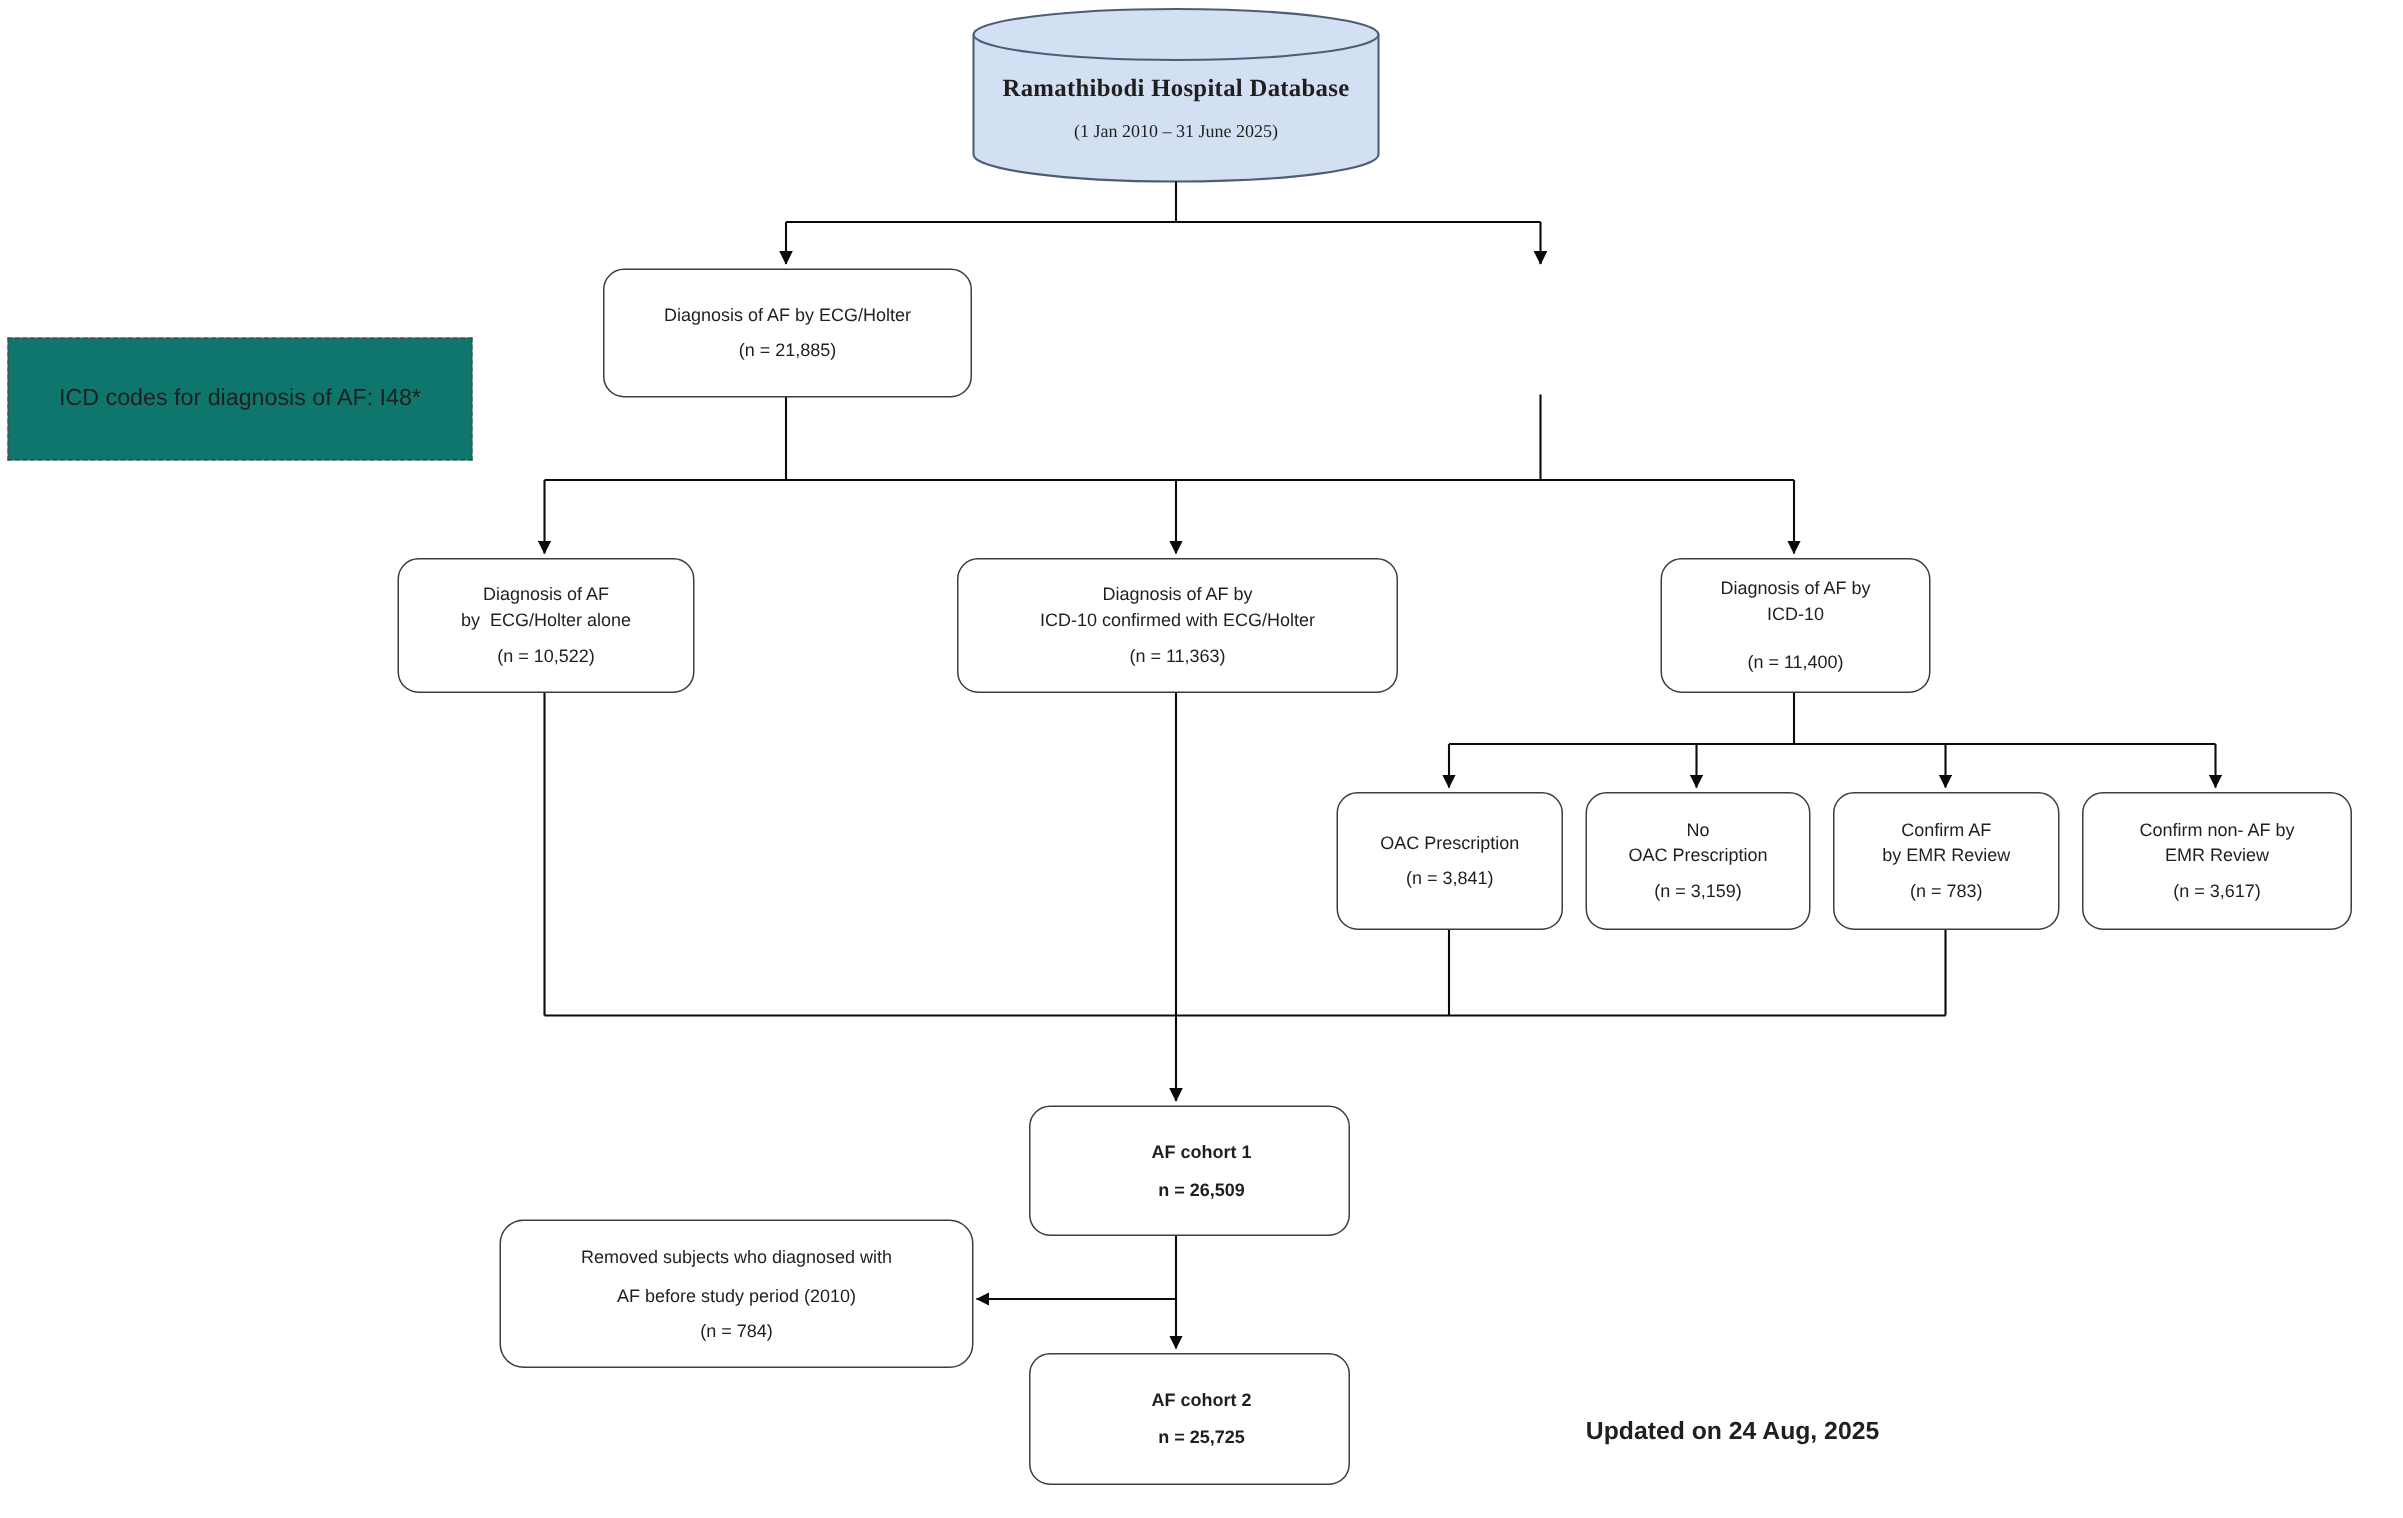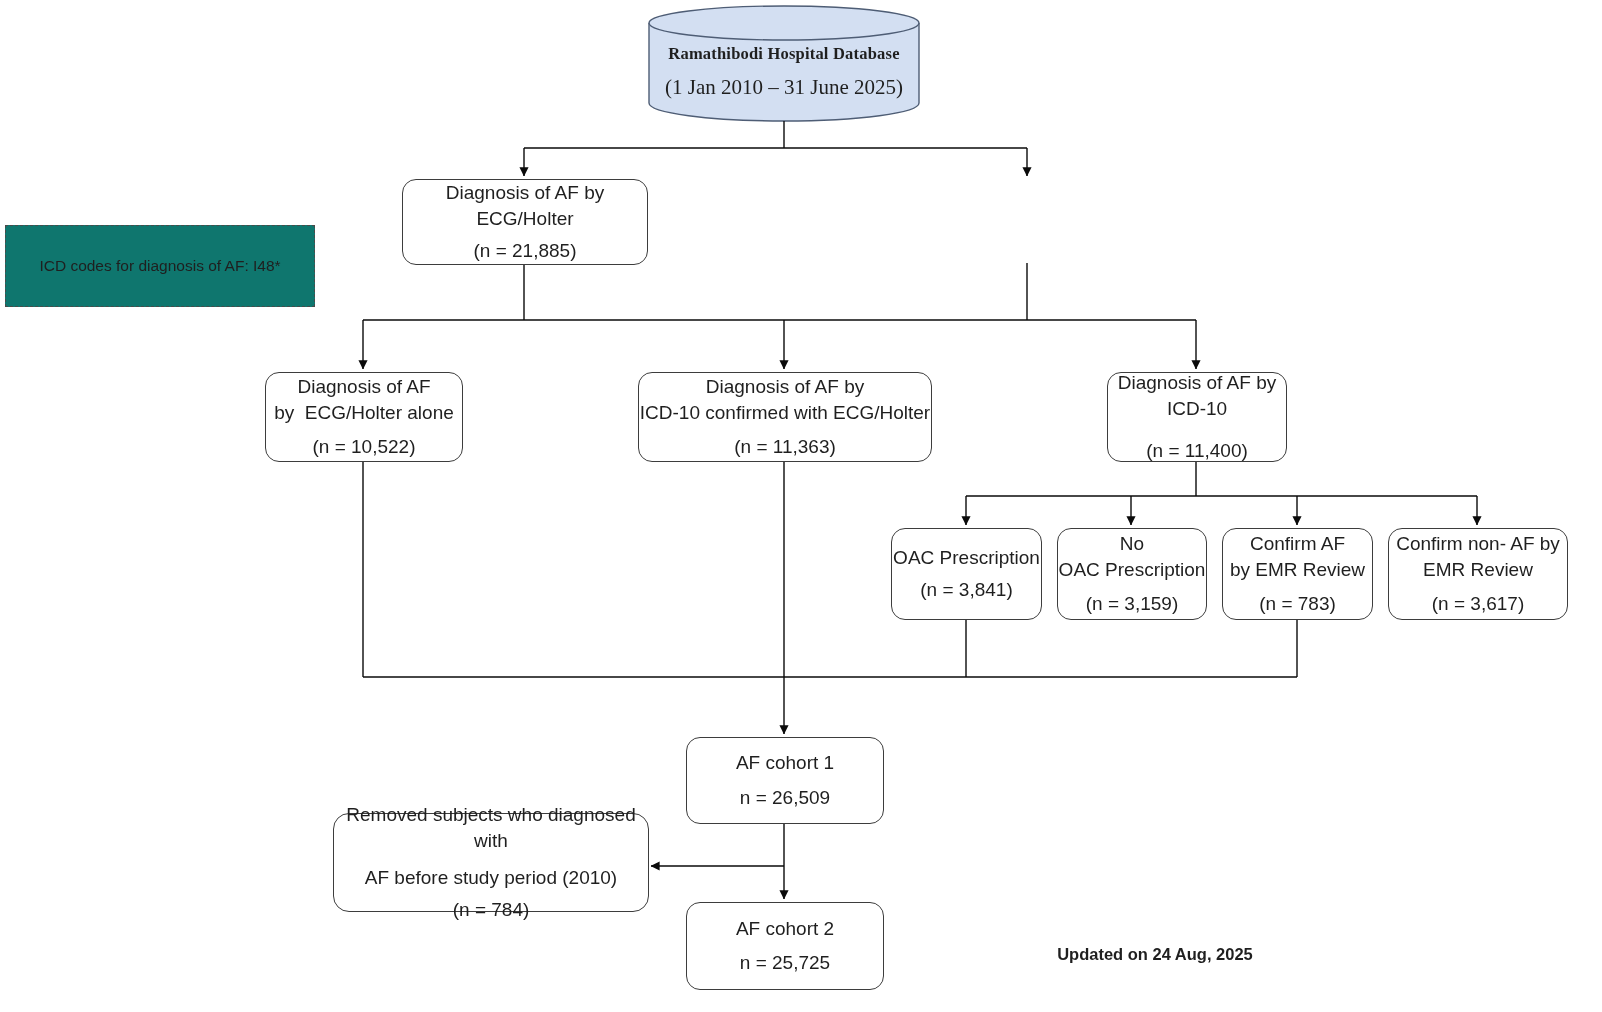--- a/index.html
+++ b/index.html
@@ -8,38 +8,38 @@
     font-family:"Liberation Sans", sans-serif;
     color:#1f1f1f; overflow:hidden; background:#ffffff;
   }
   svg.layer { position:absolute; left:0; top:0; }
   svg.layer path.conn { fill:none; stroke:#0a0a0a; stroke-width:1.4px; }
   .cyl-stroke { stroke:#4e5d75; stroke-width:1.4px; }
   .bx {
     position:absolute; background:#ffffff;
     border:1.4px solid #3d3d3d; border-radius:14px;
     display:flex; flex-direction:column; align-items:center; justify-content:center;
-    text-align:center; font-size:19px; line-height:1.38;
+    text-align:center; font-size:12px; line-height:1.38;
   }
   .bx .ln { white-space:pre-wrap; }
   .bx .nval { margin-top:6px; white-space:pre-wrap; }
-  .bx.bold { font-weight:normal; }
+  .bx.bold { font-weight:bold;padding-left:16px; }
   .note {
     position:absolute; background:#0f766e;
     border:1.6px dashed #4a4a4a; border-radius:0;
     display:flex; align-items:center; justify-content:center;
     text-align:center; font-size:15.5px; padding:0 4px;
   }
   .dbtext {
     position:absolute; display:flex; flex-direction:column; align-items:center;
     justify-content:center; text-align:center;
     font-family:"Liberation Serif", serif;
   }
   .dbtext .t1 { font-weight:bold; font-size:16.5px; letter-spacing:0.2px; }
-  .dbtext .t2 { font-size:21px; margin-top:11px; }
+  .dbtext .t2 { font-size:12px; margin-top:11px; }
   .updated {
     position:absolute; font-weight:bold; font-size:16.5px; text-align:center;
   }
 </style>
 </head>
 <body>
 
 <div id="stage">
 
   <svg class="layer" width="1602" height="1012" viewBox="0 0 1602 1012">

